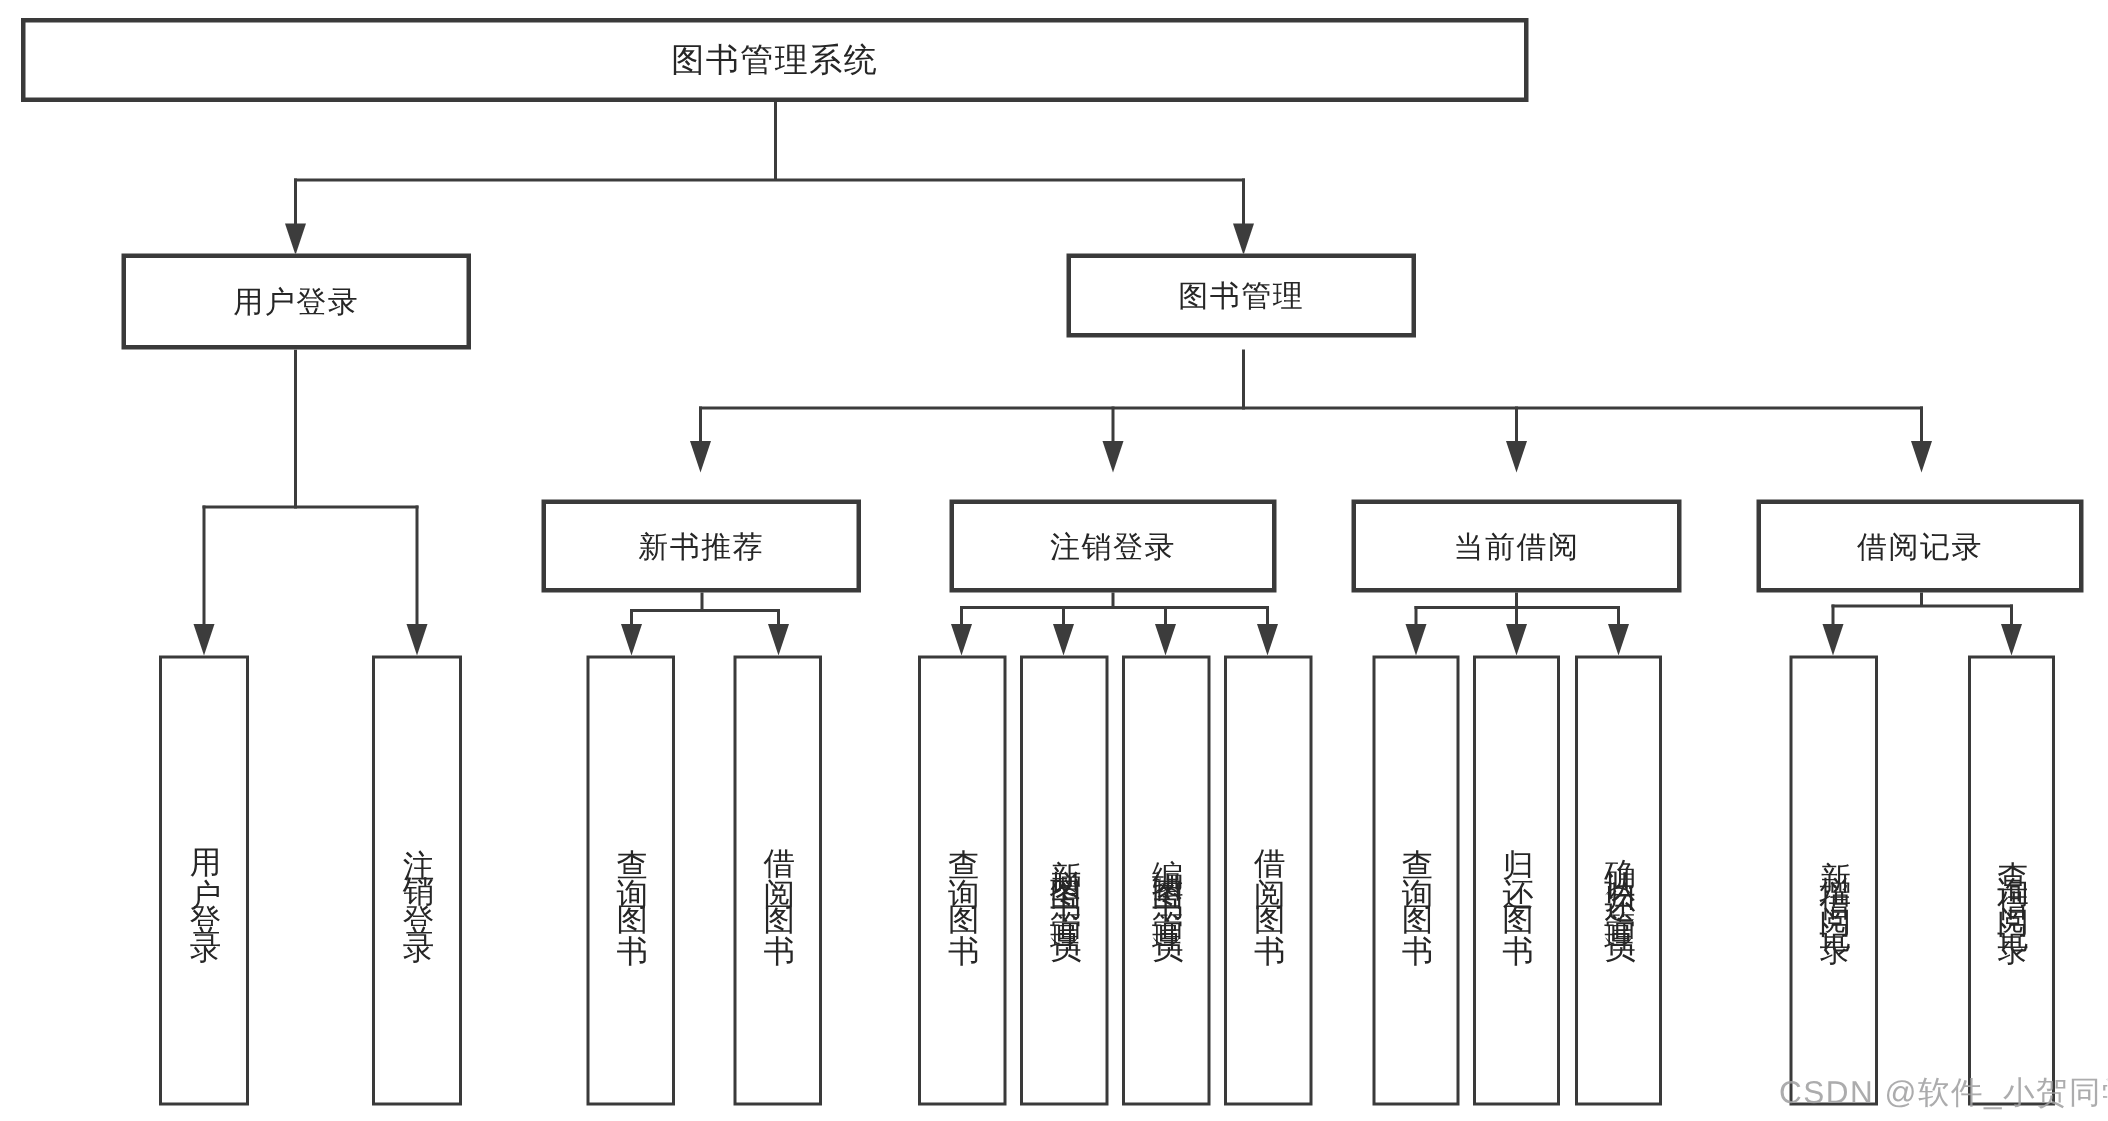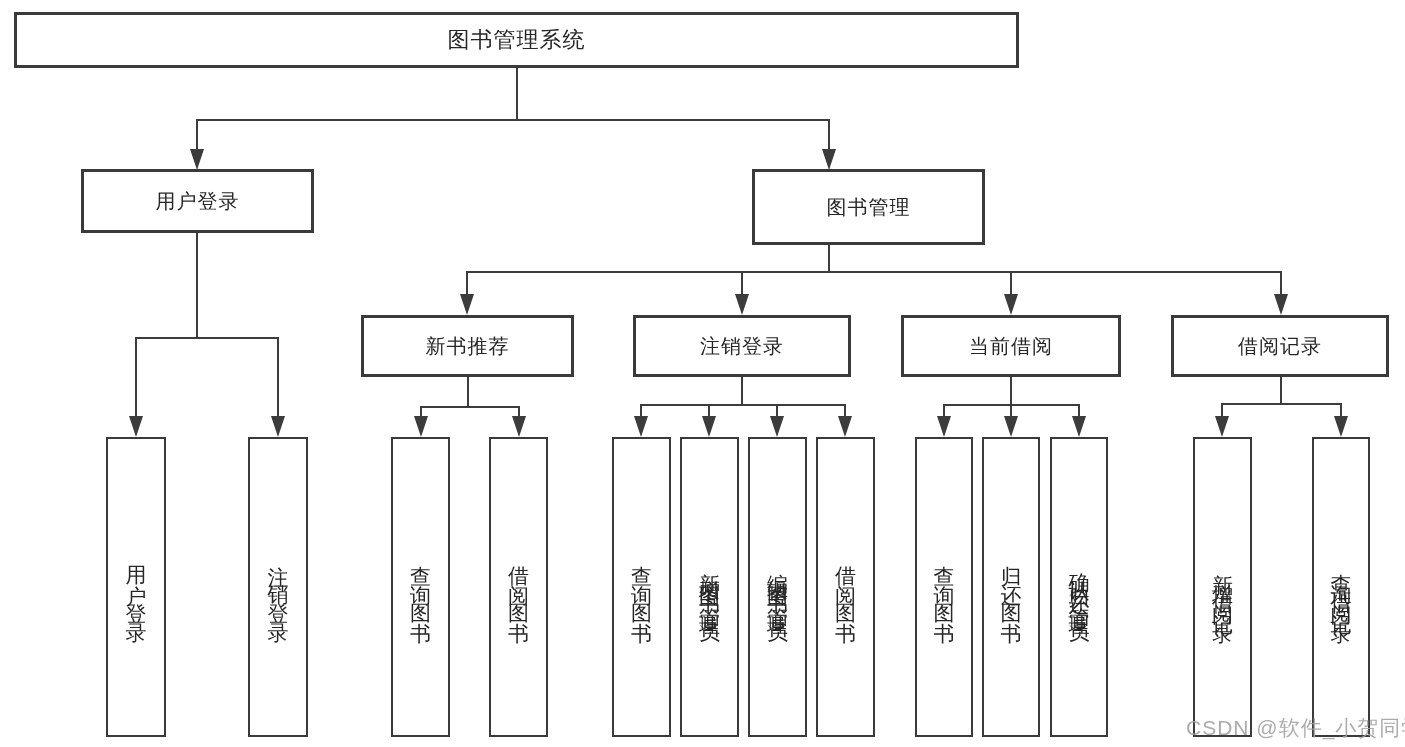--- a/index.html
+++ b/index.html
@@ -19,22 +19,22 @@
     align-items:center;
     justify-content:center;
     color:#262626;
     font-size:20px;
     letter-spacing:1px;
     z-index:2;
     text-align:center;
   }
   .root  { left:14px;  top:12px;  width:1005px; height:56px; font-size:22px; }
   .l1a   { left:81px;  top:169px; width:233px;  height:64px; }
-  .l1b   { left:752px; top:169px; width:233px;  height:76px; }
-  .l2    { top:315px; height:62px; }
+  .l1b   { left:711px; top:169px; width:233px;  height:56px; }
+  .l2    { top:333px; height:62px; }
   .leaf  { top:437px; height:300px; border-width:2px; font-size:21px; }
   .vt    { writing-mode:vertical-rl; text-orientation:mixed; letter-spacing:19px; }
   .sp-m .vt { letter-spacing:10px; }
   .sp-s .vt { letter-spacing:7px; }
   .h, .v { position:absolute; background:#3c3c3c; z-index:1; }
   .h { height:2px; }
   .v { width:2px; }
   .arrow {
     position:absolute; width:0; height:0; z-index:1;
     border-left:7px solid transparent;

